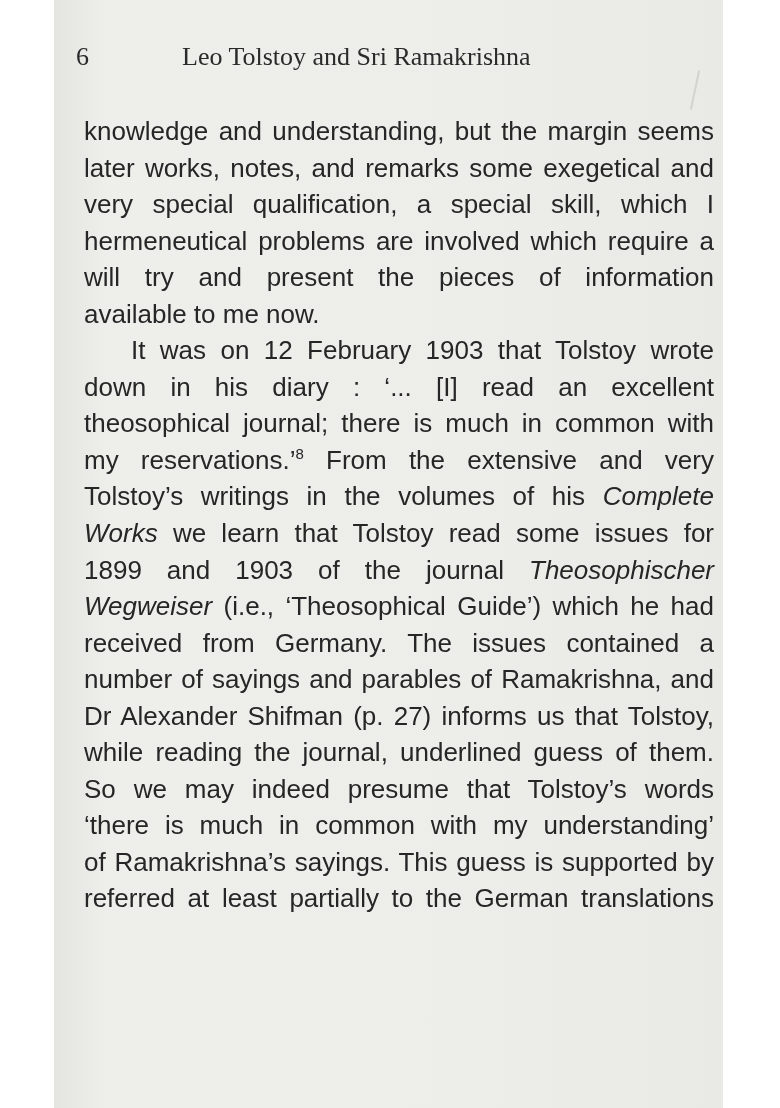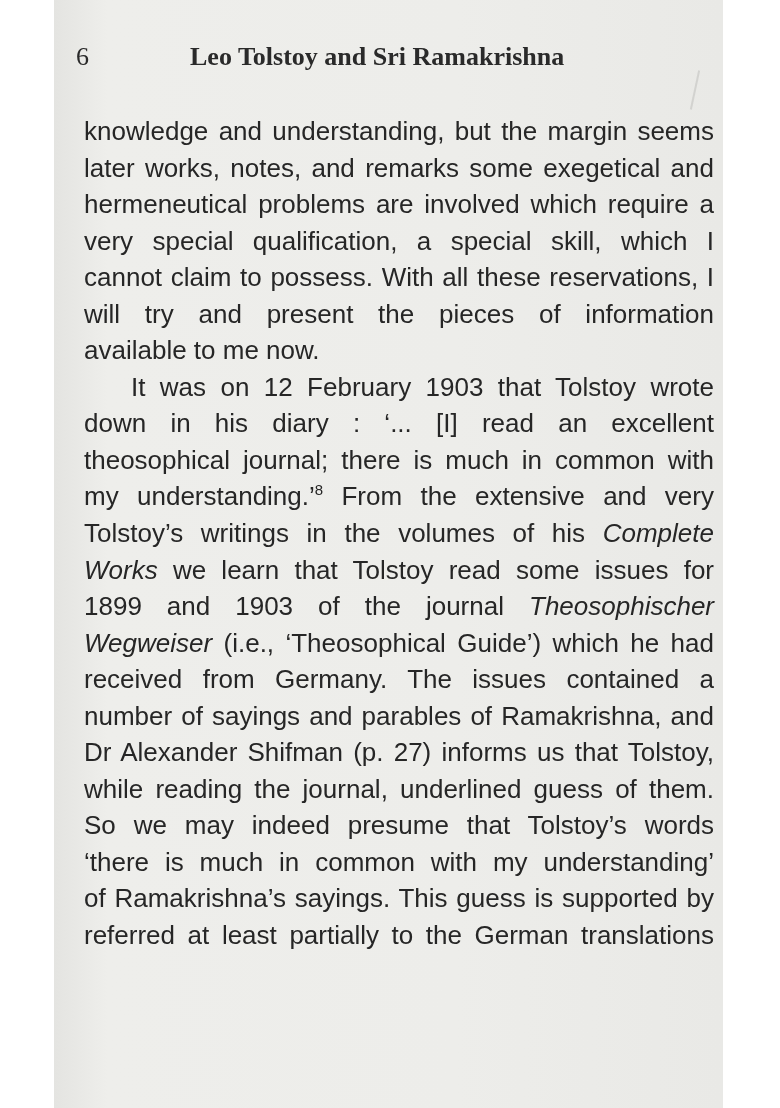--- a/index.html
+++ b/index.html
@@ -32,24 +32,23 @@
     font-size: 26px;
     color: #2a2a2a;
   }
   .header .page-num {
     position: absolute;
     left: 0;
     top: 0;
   }
   .header .running-title {
     position: absolute;
-    left: 114px;
+    left: 106px;
     top: 0;
     white-space: nowrap;
-    font-weight: bold;
   }
   .body-text {
     position: absolute;
     left: 30px;
     top: 113px;
     width: 630px;
     font-family: Liberation Sans, sans-serif;
     font-size: 26px;
     line-height: 36.55px;
     color: #262626;
@@ -93,30 +92,29 @@
 
   <div class="header">
     <span class="page-num">6</span>
     <span class="running-title">Leo Tolstoy and Sri Ramakrishna</span>
   </div>
 
   <div class="body-text">
 
     <span class="line">knowledge and understanding, but the margin seems</span>
     <span class="line">later works, notes, and remarks some exegetical and</span>
+    <span class="line">very special qualification, a special skill, which I</span>
     <span class="line">hermeneutical problems are involved which require a</span>
-    <span class="line">very special qualification, a special skill, which I</span>
-    <span class="line">cannot claim to possess. With all these reservations, I</span>
     <span class="line">will try and present the pieces of information</span>
     <span class="line last">available to me now.</span>
 
     <span class="line indent">It was on 12 February 1903 that Tolstoy wrote</span>
     <span class="line">down in his diary : ‘... [I] read an excellent</span>
     <span class="line">theosophical journal; there is much in common with</span>
-    <span class="line"><span>my understanding.’</span><sup>8</sup> <span>From the extensive and very</span></span>
+    <span class="line"><span>my reservations.’</span><sup>8</sup> <span>From the extensive and very</span></span>
     <span class="line"><span>Tolstoy’s writings in the volumes of his</span> <span class="it">Complete</span></span>
     <span class="line"><span class="it">Works</span> <span>we learn that Tolstoy read some issues for</span></span>
     <span class="line"><span>1899 and 1903 of the journal</span> <span class="it">Theosophischer</span></span>
     <span class="line"><span class="it">Wegweiser</span> <span>(i.e., ‘Theosophical Guide’) which he had</span></span>
     <span class="line">received from Germany. The issues contained a</span>
     <span class="line">number of sayings and parables of Ramakrishna, and</span>
     <span class="line">Dr Alexander Shifman (p. 27) informs us that Tolstoy,</span>
     <span class="line">while reading the journal, underlined guess of them.</span>
     <span class="line">So we may indeed presume that Tolstoy’s words</span>
     <span class="line">‘there is much in common with my understanding’</span>

